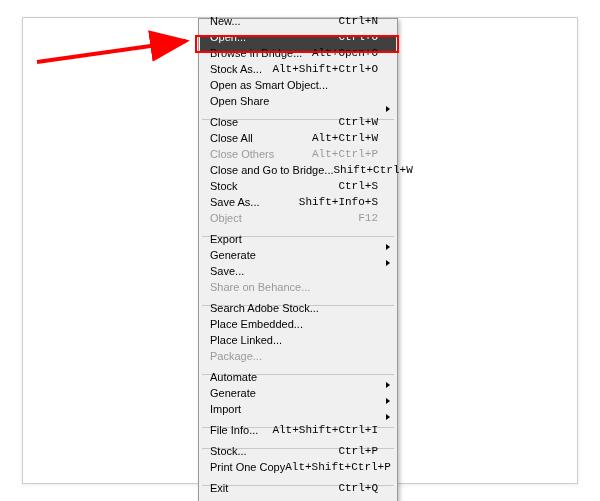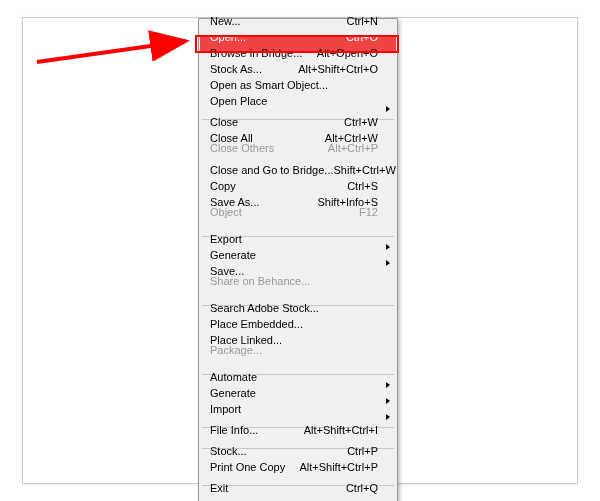--- a/index.html
+++ b/index.html
@@ -34,27 +34,27 @@
   }
   .item {
     display: flex;
     align-items: center;
     height: 16px;
     padding: 0 18px 16px 10px;
     position: relative;
     color: #000;
     cursor: default;
   }
-  .item.disabled { color: #9a9a9a; align-items: flex-end; }
+  .item.disabled { color: #9a9a9a; }
   .item.selected {
-    background: #ef4444;
+    background: #404040;
     color: #fff;
   }
   .label { flex: 1; white-space: nowrap; }
-  .shortcut { color: inherit; white-space: nowrap; }
+  .shortcut { color: inherit; white-space: nowrap; font-family: Liberation Mono, monospace; }
   .submenu-arrow {
     position: absolute;
     right: 6px;
     top: 50%;
     transform: translateY(-50%);
     width: 0; height: 0;
     border-top: 3px solid transparent;
     border-bottom: 3px solid transparent;
     border-left: 4px solid #000;
   }
@@ -92,42 +92,42 @@
       <span class="shortcut">Alt+Open+O</span>
     </div>
     <div class="item">
       <span class="label">Stock As...</span>
       <span class="shortcut">Alt+Shift+Ctrl+O</span>
     </div>
     <div class="item">
       <span class="label">Open as Smart Object...</span>
     </div>
     <div class="item">
-      <span class="label">Open Place</span>
+      <span class="label">Open Share</span>
       <span class="submenu-arrow"></span>
     </div>
     <div class="sep"></div>
     <div class="item">
       <span class="label">Close</span>
       <span class="shortcut">Ctrl+W</span>
     </div>
     <div class="item">
       <span class="label">Close All</span>
       <span class="shortcut">Alt+Ctrl+W</span>
     </div>
     <div class="item disabled">
       <span class="label">Close Others</span>
       <span class="shortcut">Alt+Ctrl+P</span>
     </div>
     <div class="item">
       <span class="label">Close and Go to Bridge...</span>
       <span class="shortcut">Shift+Ctrl+W</span>
     </div>
     <div class="item">
-      <span class="label">Copy</span>
+      <span class="label">Stock</span>
       <span class="shortcut">Ctrl+S</span>
     </div>
     <div class="item">
       <span class="label">Save As...</span>
       <span class="shortcut">Shift+Info+S</span>
     </div>
     <div class="item disabled">
       <span class="label">Object</span>
       <span class="shortcut">F12</span>
     </div>

